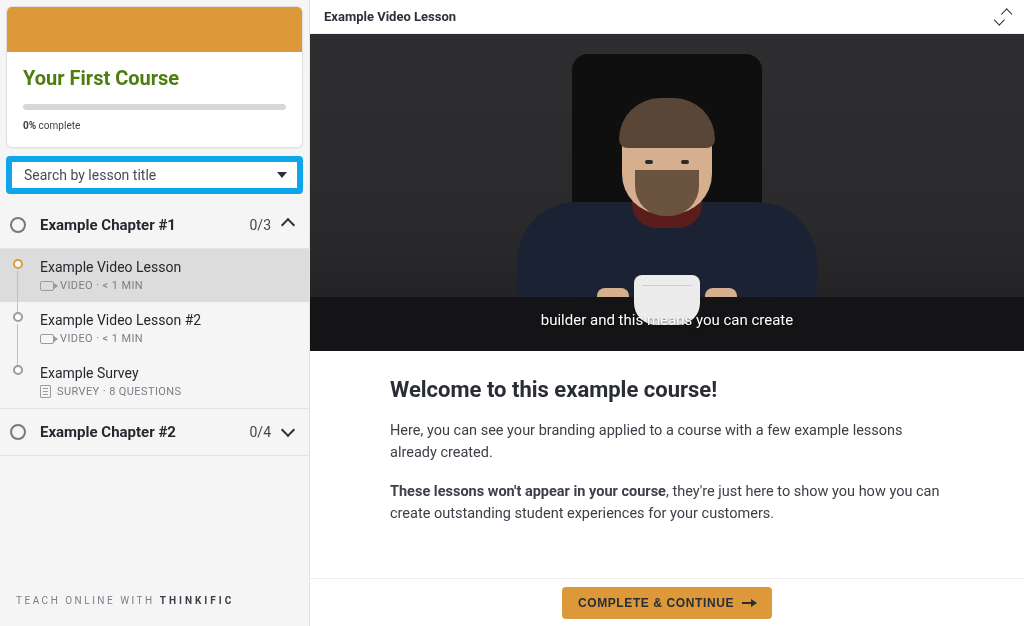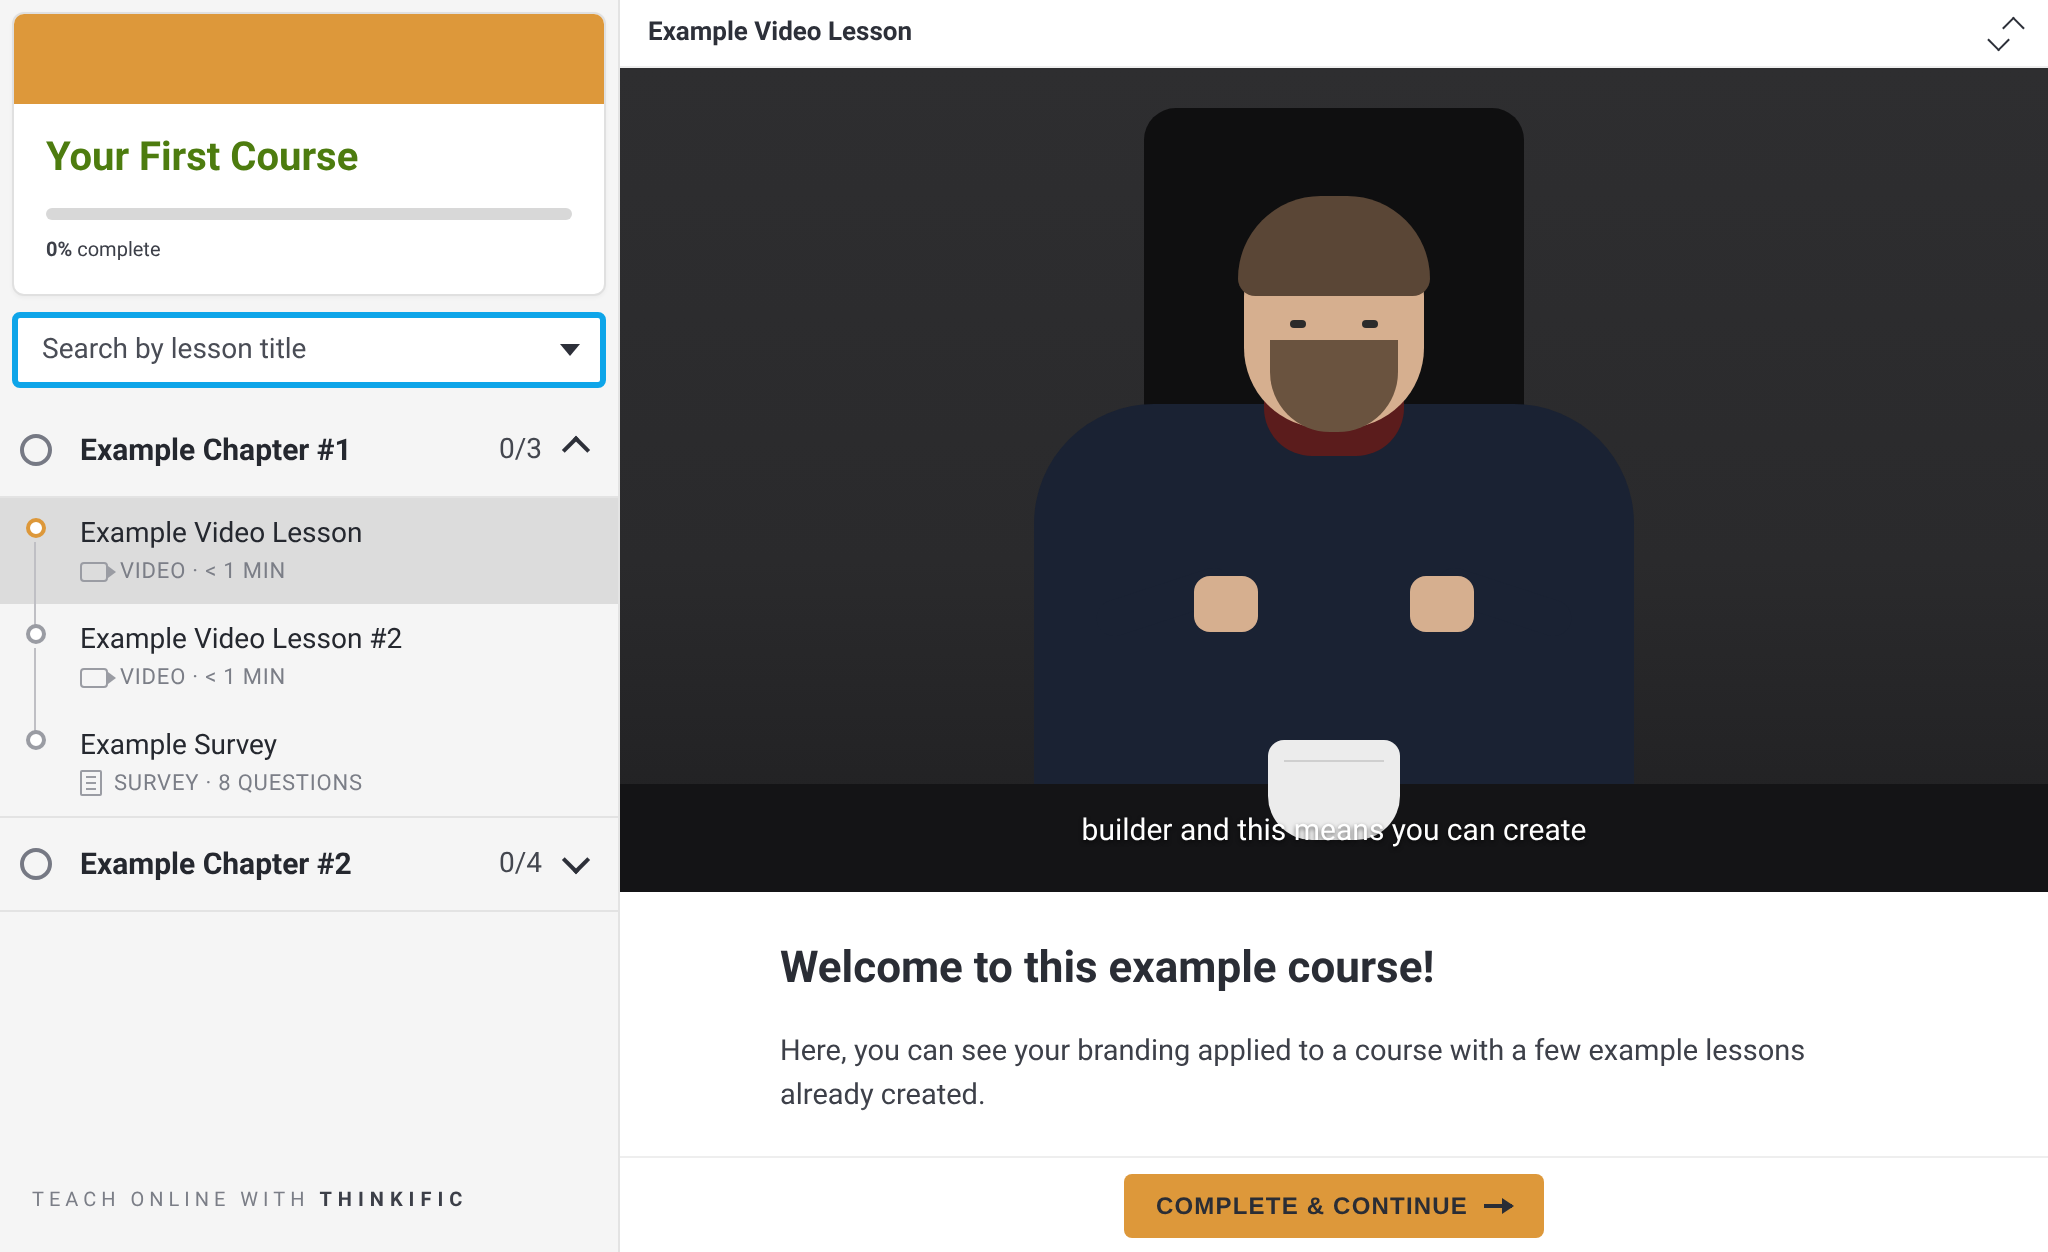--- a/index.html
+++ b/index.html
@@ -39,21 +39,21 @@
     margin-top: 14px;
     height: 6px;
     background: #d8d8d8;
     border-radius: 3px;
   }
   .progress-text { margin-top: 10px; font-size: 10px; color: #3c3f48; }
   .progress-text b { font-weight: 700; }
   .search-wrap { padding: 0 6px 8px 6px; }
   .search-box {
     background: #fff;
-    border: 3px solid #0ea5e9;
+    border: 6px solid #0ea5e9;
     border-radius: 4px;
     height: 38px;
     display: flex;
     align-items: center;
     padding: 0 10px 0 12px;
     font-size: 14px;
     color: #4a4d56;
     justify-content: space-between;
     cursor: pointer;
   }
@@ -163,21 +163,21 @@
   }
   .main-header-title { font-size: 13px; font-weight: 700; color: #2d3039; }
   .expand-icon { width: 14px; height: 14px; position: relative; cursor: pointer; }
   .expand-icon::before, .expand-icon::after {
     content:""; position:absolute; width:7px; height:7px;
     border-top:1.5px solid #2d3039; border-right:1.5px solid #2d3039;
   }
   .expand-icon::before { top:0; right:0; transform: rotate(-45deg) translate(.5px,.5px); }
   .expand-icon::after { bottom:0; left:0; transform: rotate(135deg) translate(.5px,.5px); }
   .video-area {
-    height: 412px;
+    height: 317px;
     background: linear-gradient(180deg, #2e2e30 0%, #2a2a2c 60%, #1f1f21 100%);
     position: relative;
     overflow: hidden;
   }
   
   .chair-back {
     position:absolute; left:50%; transform:translateX(-50%);
     top:20px; width:190px; height:260px;
     background:#0f0f10; border-radius:16px 16px 8px 8px;
   }

